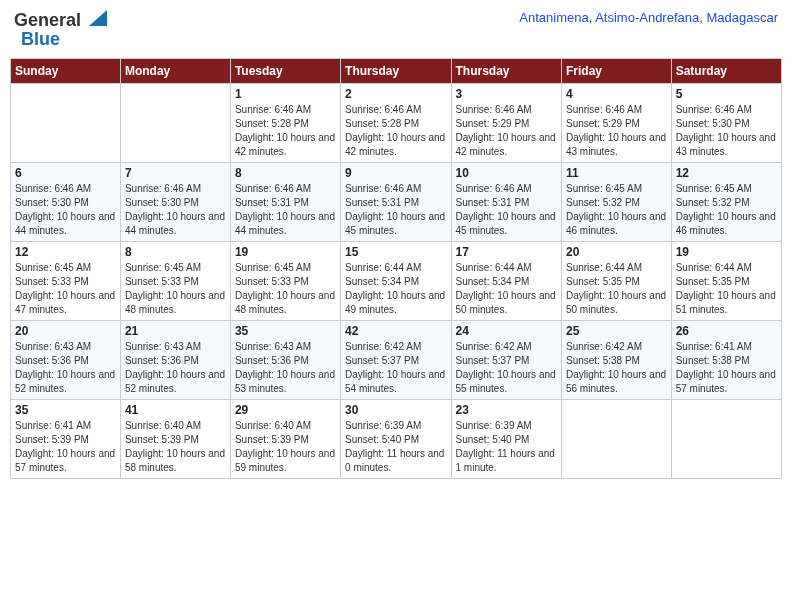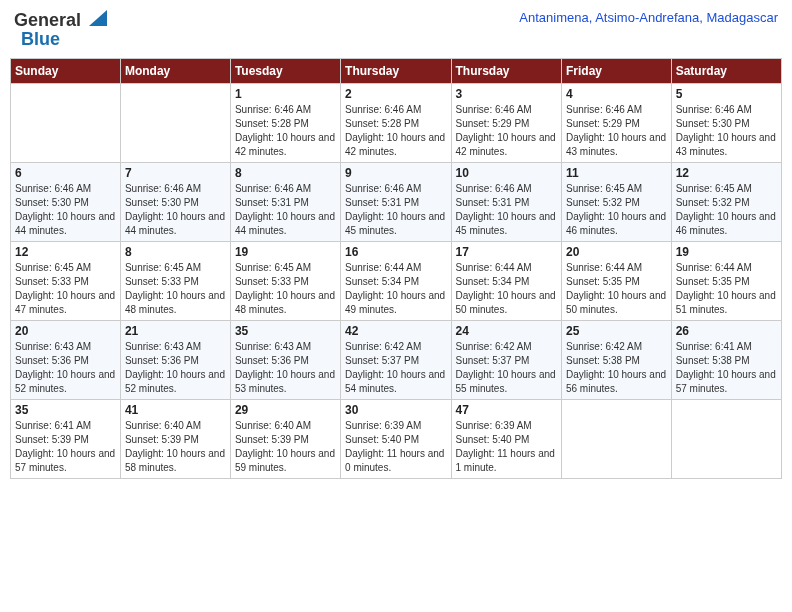--- a/index.html
+++ b/index.html
@@ -179,21 +179,21 @@
         </td>
         <td>
           <div class="day-number">8</div>
           <div class="day-info">Sunrise: 6:45 AM<br>Sunset: 5:33 PM<br>Daylight: 10 hours and 48 minutes.</div>
         </td>
         <td>
           <div class="day-number">19</div>
           <div class="day-info">Sunrise: 6:45 AM<br>Sunset: 5:33 PM<br>Daylight: 10 hours and 48 minutes.</div>
         </td>
         <td>
-          <div class="day-number">16</div>
+          <div class="day-number">15</div>
           <div class="day-info">Sunrise: 6:44 AM<br>Sunset: 5:34 PM<br>Daylight: 10 hours and 49 minutes.</div>
         </td>
         <td>
           <div class="day-number">17</div>
           <div class="day-info">Sunrise: 6:44 AM<br>Sunset: 5:34 PM<br>Daylight: 10 hours and 50 minutes.</div>
         </td>
         <td>
           <div class="day-number">20</div>
           <div class="day-info">Sunrise: 6:44 AM<br>Sunset: 5:35 PM<br>Daylight: 10 hours and 50 minutes.</div>
         </td>
@@ -243,20 +243,20 @@
         </td>
         <td>
           <div class="day-number">29</div>
           <div class="day-info">Sunrise: 6:40 AM<br>Sunset: 5:39 PM<br>Daylight: 10 hours and 59 minutes.</div>
         </td>
         <td>
           <div class="day-number">30</div>
           <div class="day-info">Sunrise: 6:39 AM<br>Sunset: 5:40 PM<br>Daylight: 11 hours and 0 minutes.</div>
         </td>
         <td>
-          <div class="day-number">47</div>
+          <div class="day-number">23</div>
           <div class="day-info">Sunrise: 6:39 AM<br>Sunset: 5:40 PM<br>Daylight: 11 hours and 1 minute.</div>
         </td>
         <td class="empty-cell"></td>
         <td class="empty-cell"></td>
       </tr>
     </tbody>
 </table>
 
 </body></html>

